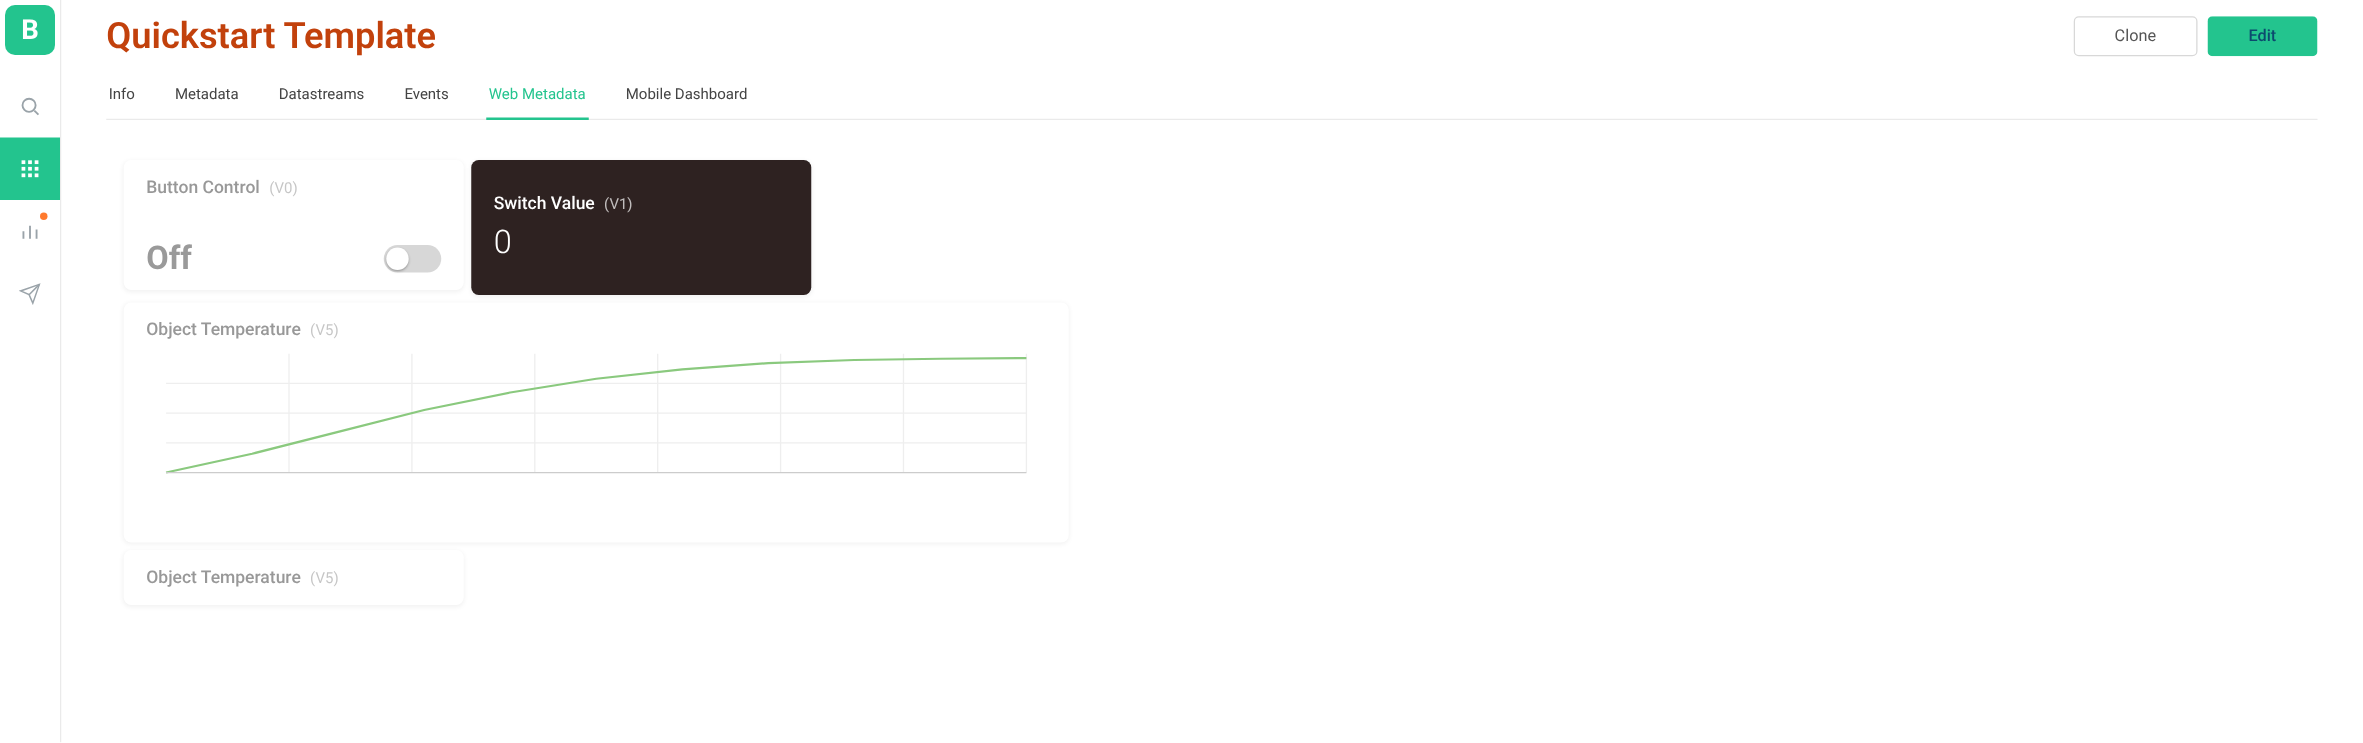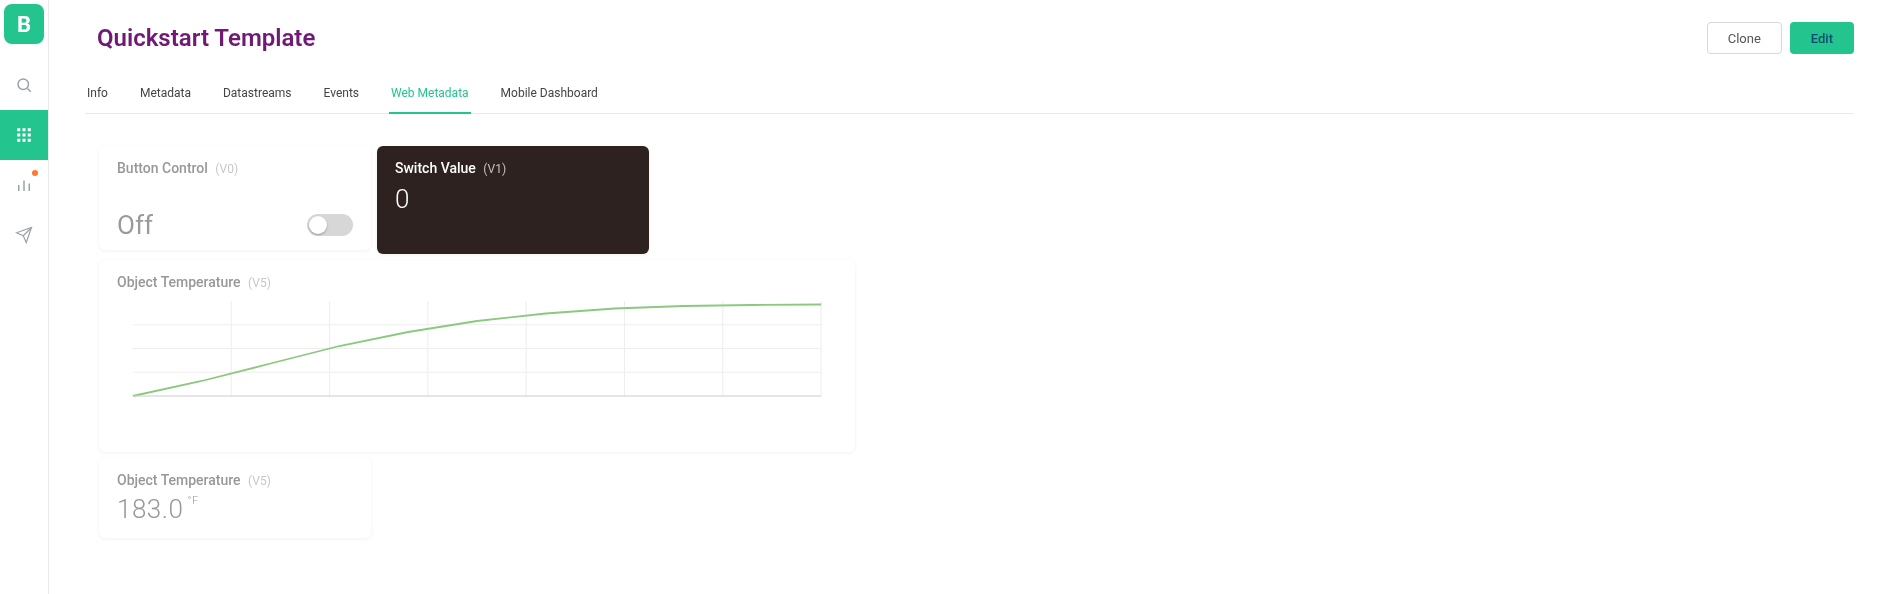--- a/index.html
+++ b/index.html
@@ -41,24 +41,24 @@
   .side-item .dot {
     position:absolute; top:10px; right:10px; width:6px; height:6px;
     background:#ff7a2e; border-radius:50%;
   }
   
   .main { flex:1; padding:0 36px; }
   .header-row {
     display:flex; align-items:center; justify-content:space-between;
     padding:12px 0 8px 0;
   }
-  .page-title { font-size:24px; font-weight:600; color:#701a75; margin:12px; }
+  .page-title { font-size:29px; font-weight:600; color:#c2410c; margin:0; }
   .header-actions { display:flex; gap:8px; }
   .btn {
-    height:30px; padding:0 20px; border-radius:4px; font-size:13px;
+    height:30px; padding:0 32px; border-radius:4px; font-size:13px;
     display:inline-flex; align-items:center; justify-content:center;
     cursor:pointer; user-select:none; border:1px solid transparent;
   }
   .btn-outline { background:#fff; border:1px solid #d8d8d8; color:#555; }
   .btn-primary { background:var(--green); color:#0c4a6e; font-weight:500; }
   
   .tabs {
     display:flex; gap:28px; border-bottom:1px solid var(--light-border);
     padding:4px 0 0 0;
   }
@@ -80,30 +80,30 @@
   .widget.dark { background:var(--dark-widget); color:#fff; }
   .w-title { font-size:14px; font-weight:500; }
   .w-title .pin { font-size:12px; opacity:.55; font-weight:400; margin-left:4px; }
   .widget.dark .w-title .pin { opacity:.7; }
   .w-value-lg { font-size:26px; font-weight:300; margin-top:6px; letter-spacing:.5px; }
   .widget .muted { color:#989898; }
   .widget .unit { font-size:11px; vertical-align:top; margin-left:4px; color:#999; }
 
   .widget.button-control { width:236px; height:80px; display:flex; flex-direction:column; justify-content:space-between; padding-bottom:10px; }
   .bc-row { display:flex; align-items:center; justify-content:space-between; }
-  .off-text { font-size:26px; font-weight:400; color:#9a9a9a; }
+  .off-text { font-size:26px; font-weight:700; color:#9a9a9a; }
   .toggle {
     width:46px; height:22px; background:#d7d7d7; border-radius:20px; position:relative;
   }
   .toggle .knob {
     width:18px; height:18px; background:#fff; border-radius:50%; position:absolute; top:2px; left:2px;
     box-shadow:0 1px 2px rgba(0,0,0,.3);
   }
 
-  .widget.value-box { width:236px; height:80px; display:flex; flex-direction:column; gap:2px; }
+  .widget.value-box { width:236px; height:80px; display:flex; flex-direction:column; justify-content:center; gap:2px; }
 
   .row2 { margin-top:6px; display:flex; gap:6px; align-items:flex-start;flex-direction:column; }
   .widget.chart { width:720px; height:164px; }
   .chart-title-row { margin-bottom:6px; }
   .chart-canvas { width:100%; height:110px; }
 
   .widget.label-value { width:236px; }
 </style>
 </head>
 <body>
@@ -221,20 +221,17 @@
             <path id="chart-line" fill="none" stroke="#8ac97e" stroke-width="1.8" d="M15.0 100.0 L80.0 85.0 L145.0 67.5 L210.0 50.0 L275.0 36.0 L340.0 25.0 L405.0 17.5 L470.0 12.5 L535.0 10.0 L600.0 9.0 L665.0 8.5 "></path>
             <line x1="15" y1="100" x2="665" y2="100" stroke="#ccc" stroke-width="1"></line>
           </svg>
         </div>
 
         <div class="widget label-value">
           <div class="w-title muted">
             <span>Object Temperature</span>
             <span class="pin">(V5)</span>
           </div>
-          <div class="w-value-lg muted">
-            <span>183.0</span><span class="unit">°F</span>
-          </div>
         </div>
       </div>
     </div>
   </div>
 </div>
 
 </body></html>

